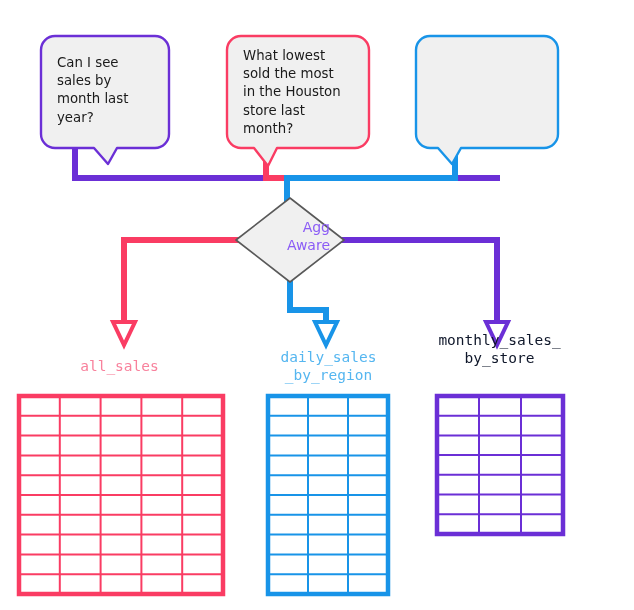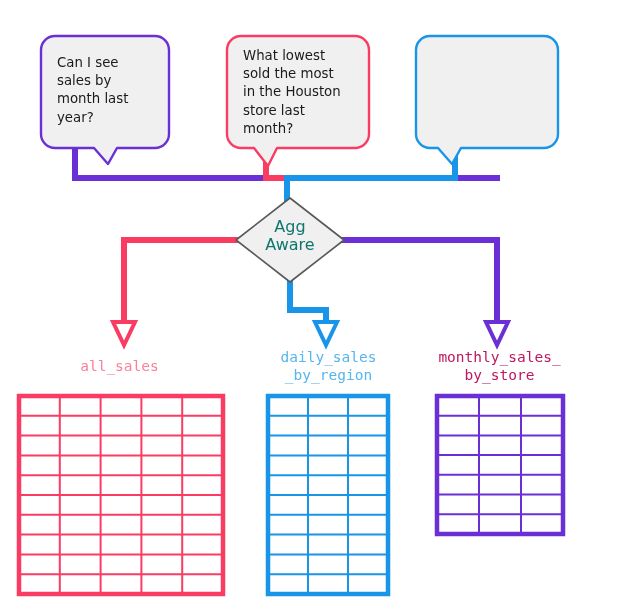--- a/index.html
+++ b/index.html
@@ -21,40 +21,40 @@
     white-space:pre-line;
     pointer-events:none;
   }
   #bubble-text-0{left:57px;top:54px;width:108px;}
   #bubble-text-1{left:243px;top:47px;width:122px;}
   #bubble-text-2{left:432px;top:55px;width:122px;}
 
   .node-label{
     position:absolute;
     font-family:"DejaVu Sans", sans-serif;
-    font-size:16px;
+    font-size:14px;
     line-height:18px;
-    color:#0f766e;
-    text-align:center;
+    color:#8b5cf6;
+    text-align:right;
     white-space:pre-line;
   }
   #decision-label{left:250px;top:218px;width:80px;}
 
   .table-caption{
     position:absolute;
     font-family:"DejaVu Sans Mono", monospace;
     font-size:14.5px;
     line-height:18px;
     text-align:center;
     white-space:pre-line;
     letter-spacing:0px;
   }
   #caption-0{left:48px;top:357px;width:143px;color:#f8819c;}
   #caption-1{left:251px;top:348px;width:155px;color:#55b6f0;}
-  #caption-2{left:412px;top:348px;width:175px;color:#be185d;}
+  #caption-2{left:412px;top:331px;width:175px;color:#0f172a;}
 </style>
 </head>
 <body>
 
 <div id="stage">
 
   <svg id="diagram-svg" viewBox="0 0 634 610">
 
     <g>
       <path d="M75,150 L75,178 L497,178" fill="none" stroke="#6b2fd6" stroke-width="6" stroke-linecap="square"></path>

